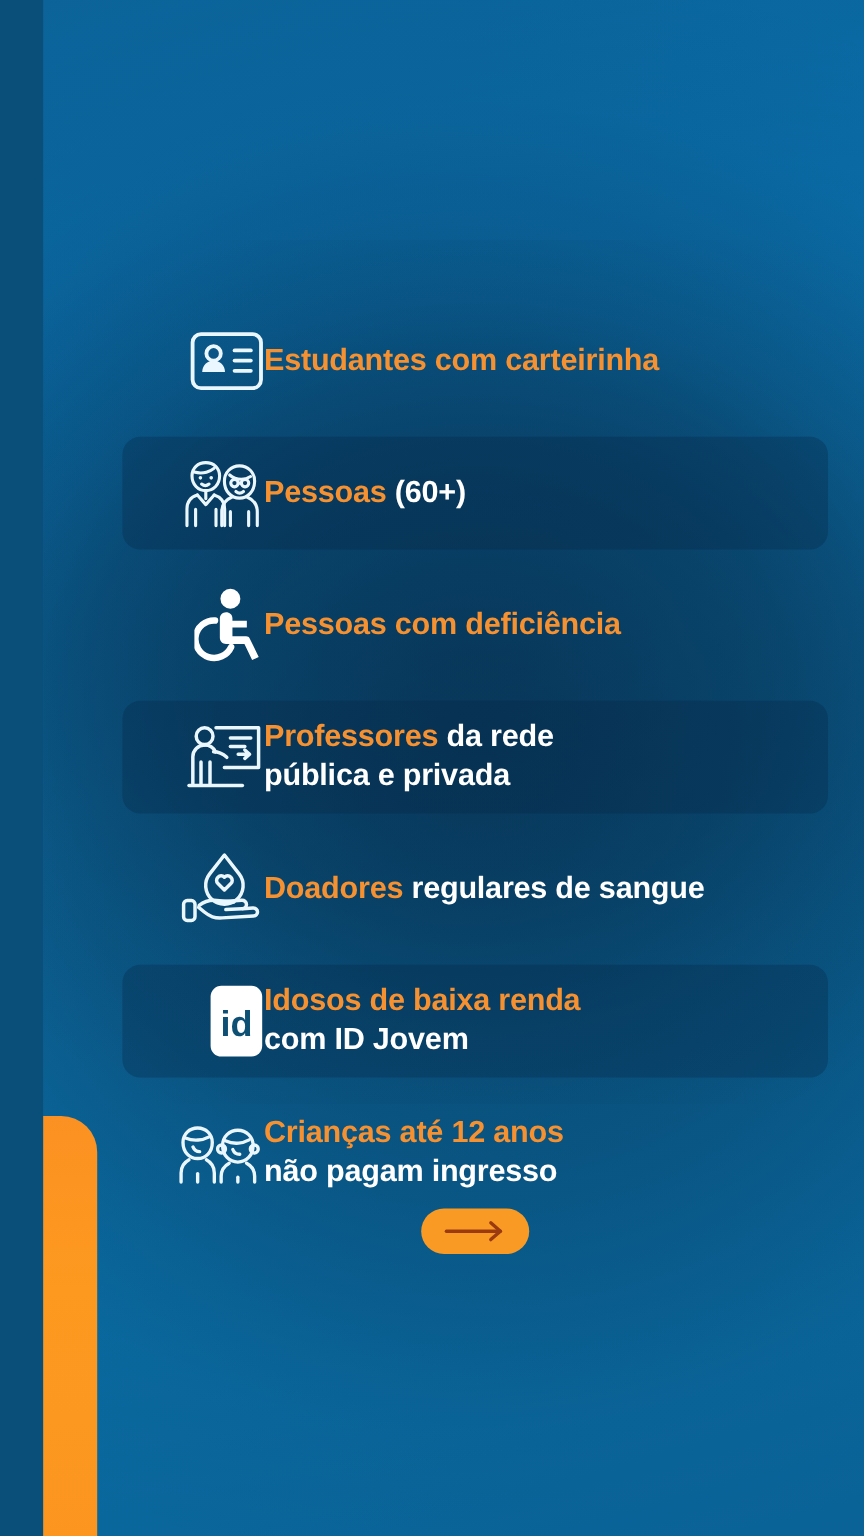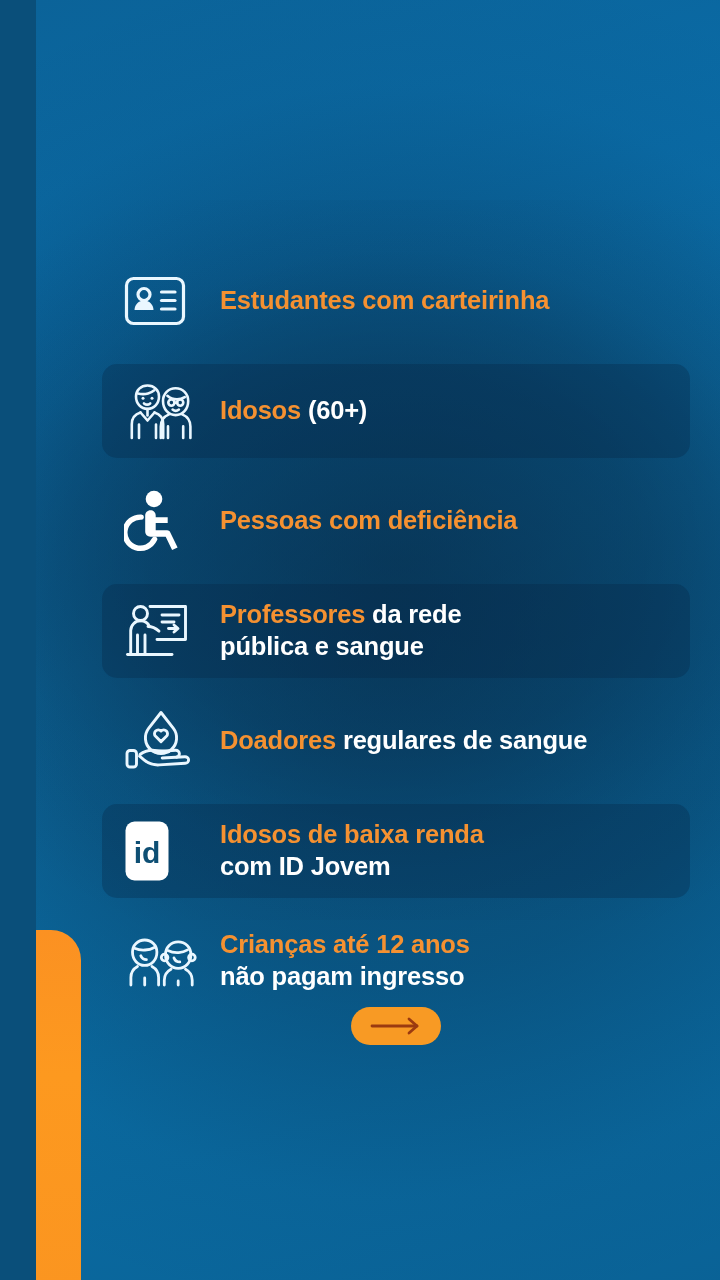--- a/index.html
+++ b/index.html
@@ -72,21 +72,21 @@
     border-radius: 15px;
     z-index: 0;
   }
   .row > * { position: relative; z-index: 1; }
 
   .icon-cell {
     width: 96px;
     min-width: 96px;
     display: flex;
     align-items: center;
-    justify-content: flex-start;
+    justify-content: flex-end;
   }
   .icon-cell svg { display: block; }
 
   .text-cell {
     flex: 1;
     color: #ffffff;
     font-size: 25.5px;
     font-weight: bold;
     line-height: 1.24;
     letter-spacing: -0.2px;
@@ -168,21 +168,21 @@
           <circle cx="56.2" cy="22.6" r="3.1"></circle>
           <path d="M50.5 22.6h2.6"></path>
           <path d="M48.6 29.6c1.9 1.6 4.4 1.6 6.3 0"></path>
 
           <path d="M45 34.4C39.8 36.6 36.8 40.9 36.8 46.4V58"></path>
           <path d="M58.2 34.4c5.2 2.2 8.2 6.5 8.2 12V58"></path>
           <path d="M44 46.4V58M59.2 46.4V58"></path>
         </svg>
       </div>
       <div class="text-cell">
-        <span class="ln"><span class="hl">Idosos </span><span>(60+)</span></span>
+        <span class="ln"><span class="hl">Pessoas </span><span>(60+)</span></span>
       </div>
     </div>
 
     <div class="row">
       <div class="icon-cell">
         <svg width="58" height="62" viewBox="0 0 58 62" fill="none">
           <circle cx="30" cy="9" r="8.3" fill="#ffffff"></circle>
           <path d="M26.4 20.2c-2.9 0-5.2 2.3-5.2 5.2v16.1c0 2.9 2.3 5.2 5.2 5.2h15.3l6.4 13.4 5.5-2.7-7.4-15.2c-.6-1.2-1.8-1.9-3.1-1.9H31.7V33h12v-5.8h-12v-2c0-2.9-2.4-5-5.3-5z" fill="#ffffff"></path>
           <path d="M30.6 49.2a15.6 15.6 0 1 1-13.4-22.1" stroke="#ffffff" stroke-width="5.4" stroke-linecap="round" fill="none"></path>
         </svg>
@@ -207,21 +207,21 @@
           <path d="M16.5 19.8c-5.4 0-9.8 4.4-9.8 9.8v22.6"></path>
           <path d="M24 25.5c3.6 0 7.6 1.6 11 4.6"></path>
           <path d="M16.5 19.8c4 0 7.5 2.4 9.1 5.8"></path>
           <path d="M13.5 34v18.2M21 34v18.2"></path>
 
           <line x1="3.5" y1="53.5" x2="48" y2="53.5"></line>
         </svg>
       </div>
       <div class="text-cell">
         <span class="ln"><span class="hl">Professores </span><span>da rede</span></span>
-        <span class="ln"><span>pública e sangue</span></span>
+        <span class="ln"><span>pública e privada</span></span>
       </div>
     </div>
 
     <div class="row">
       <div class="icon-cell">
         <svg width="70" height="62" viewBox="0 0 70 62" fill="none" stroke="#eaf7ff" stroke-width="2.9" stroke-linecap="round" stroke-linejoin="round">
 
           <path d="M37 2.5 24.6 18.4a15.6 15.6 0 1 0 24.8 0z"></path>
 
           <path d="M37 31.6l-5.4-5.3a3.7 3.7 0 0 1 0-5.3 3.8 3.8 0 0 1 5.4 0 3.8 3.8 0 0 1 5.4 0 3.7 3.7 0 0 1 0 5.3z"></path>

